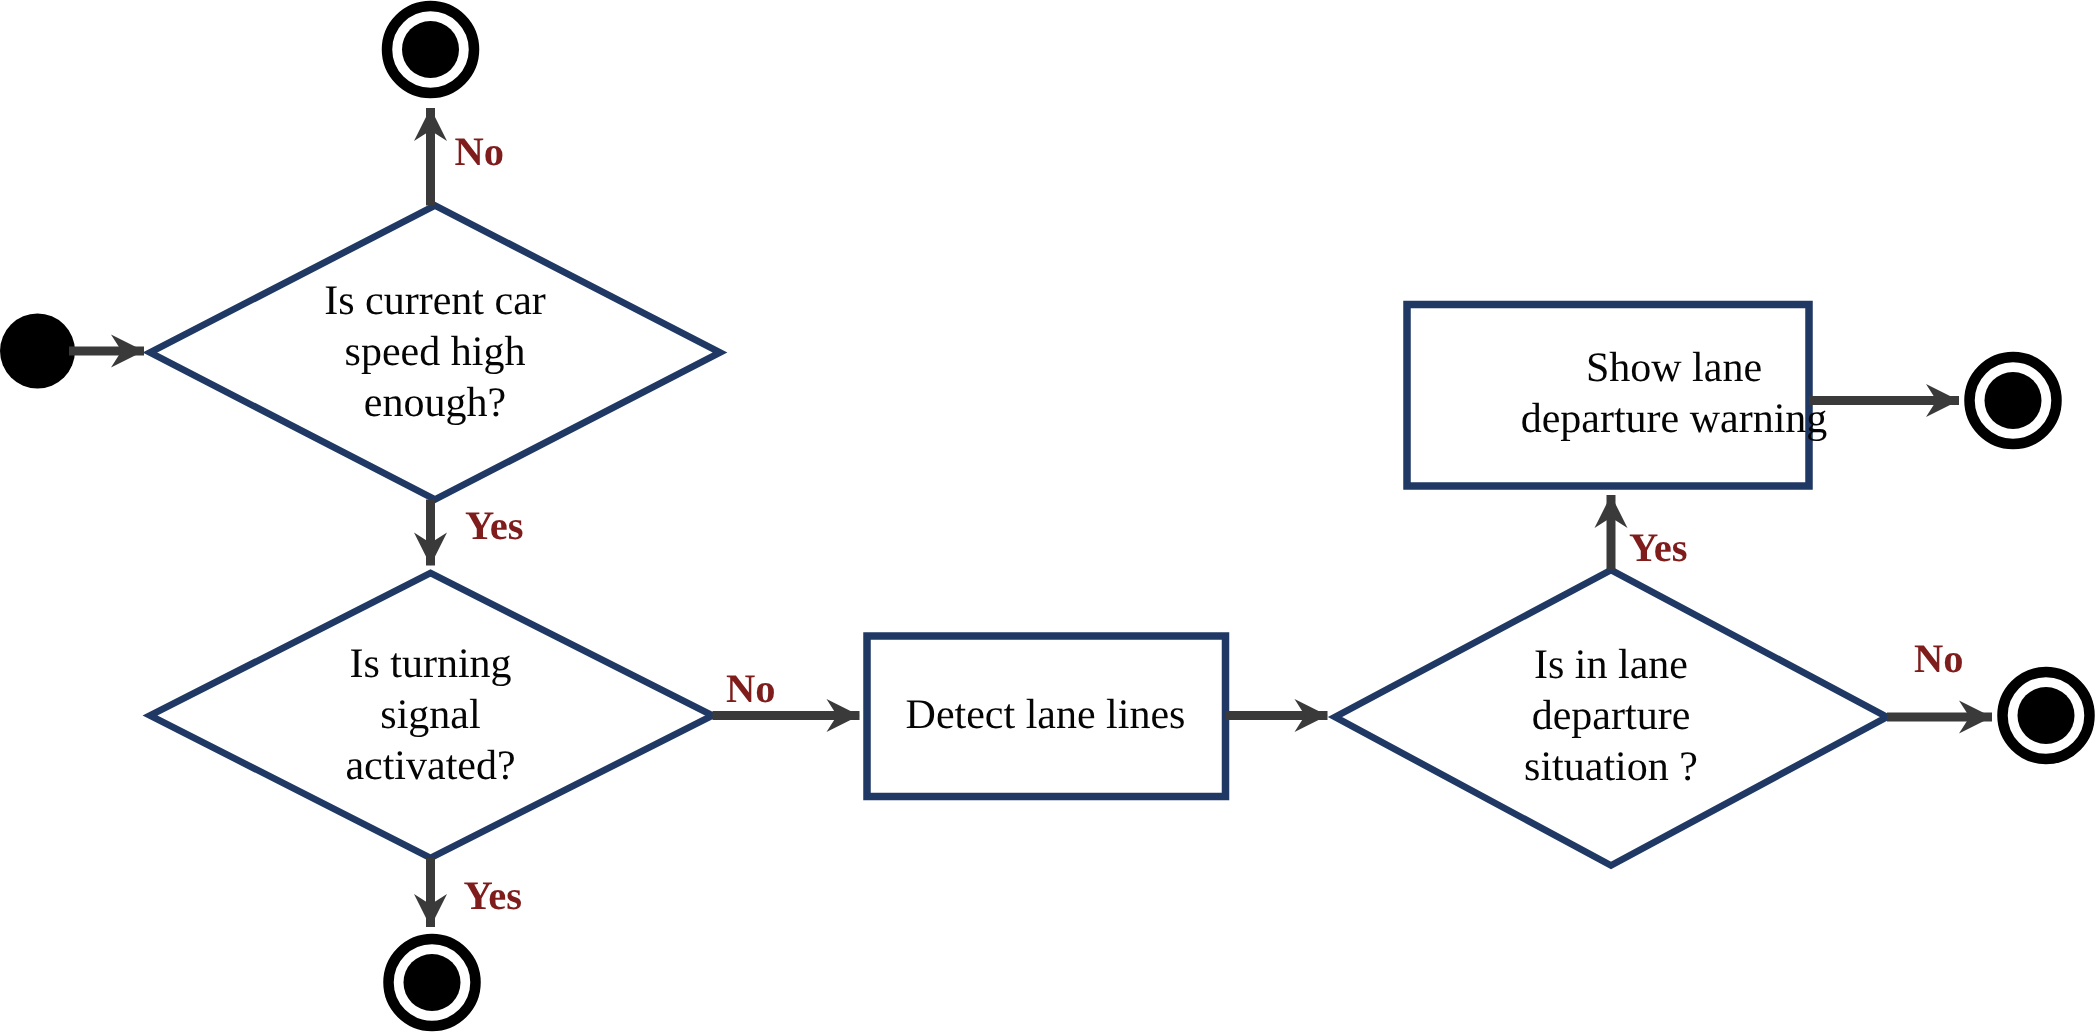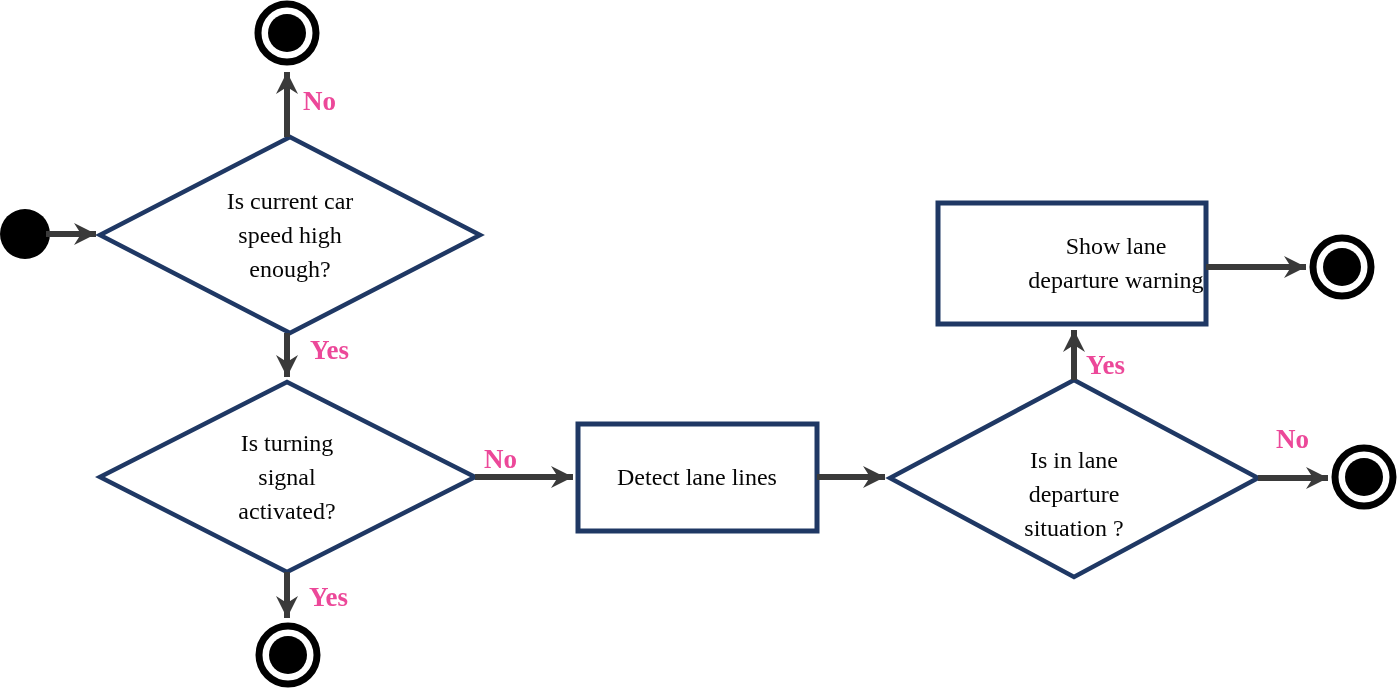--- a/index.html
+++ b/index.html
@@ -10,35 +10,35 @@
     background: #ffffff;
     overflow: hidden;
     font-family: "Liberation Serif", "DejaVu Serif", serif;
   }
   .canvas svg { position: absolute; left: 0; top: 0; }
   .node-label {
     position: absolute;
     transform: translate(-50%, -50%);
     text-align: center;
     white-space: pre-line;
-    font-size: 24px;
+    font-size: 28px;
     line-height: 34px;
     color: #050505;
   }
   .edge-label {
     position: absolute;
     font-size: 27px;
     font-weight: bold;
-    color: #ec4899;
+    color: #7f1d1d;
     line-height: 1;
   }
   
   .lbl-d1 { left: 290px;  top: 235px; }
   .lbl-d2 { left: 287px;  top: 477px; }
-  .lbl-d3 { left: 1074px; top: 478px; margin-top: 16px; }
+  .lbl-d3 { left: 1074px; top: 478px; }
   .lbl-r1 { left: 697px;  top: 477px; }
   .lbl-r2 { left: 1116px; top: 263px; }
   
   .lbl-speed-no      { left: 303px;  top: 88px;  }
   .lbl-speed-yes     { left: 310px;  top: 337px; }
   .lbl-signal-no     { left: 484px;  top: 446px; }
   .lbl-signal-yes    { left: 309px;  top: 584px; }
   .lbl-departure-yes { left: 1086px; top: 352px; }
   .lbl-departure-no  { left: 1276px; top: 426px; }
 </style>

